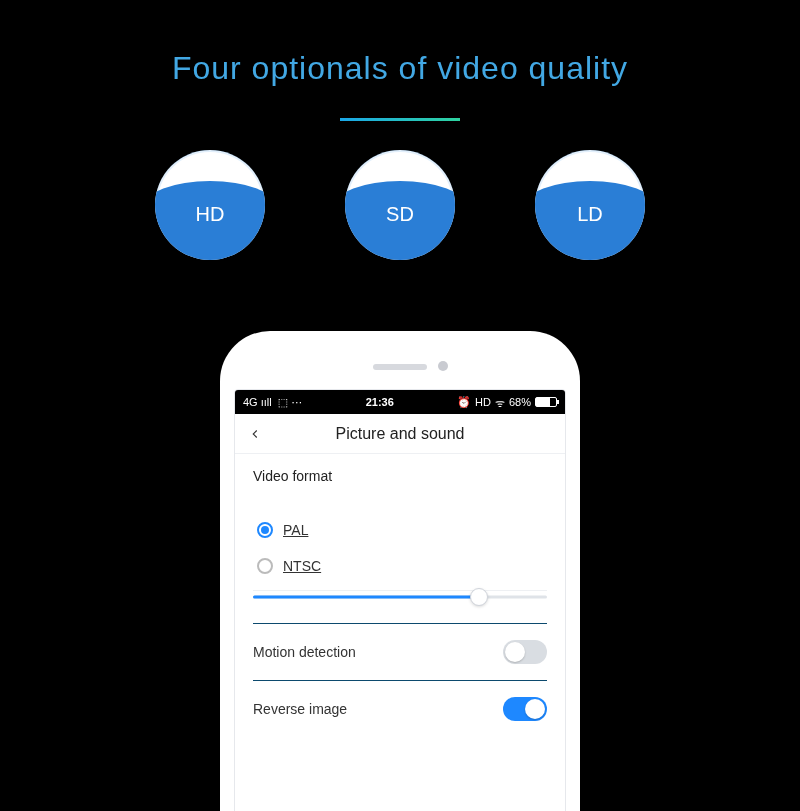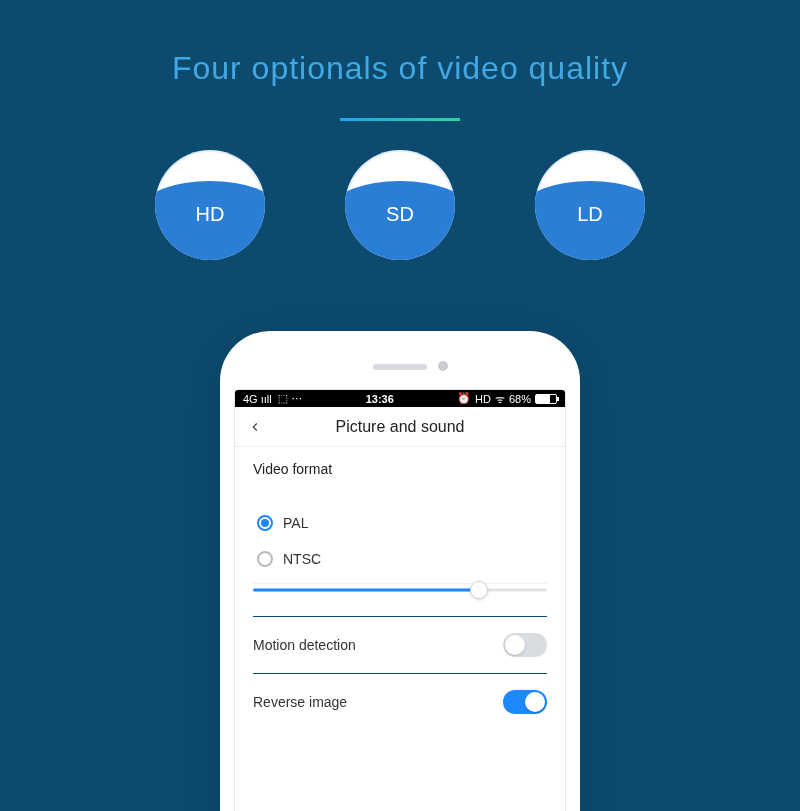--- a/index.html
+++ b/index.html
@@ -6,21 +6,21 @@
   html, body { width: 800px; height: 811px; }
   body {
     font-family: -apple-system, "Helvetica Neue", Arial, sans-serif;
     background: #fff;
     overflow: hidden;
   }
   .stage {
     position: relative;
     width: 800px;
     height: 811px;
-    background: #0c4a6e;
+    background: #000000;
   }
   .headline {
     position: absolute;
     top: 50px;
     left: 0; right: 0;
     text-align: center;
     font-size: 32px;
     font-weight: 300;
     color: #42a8e4;
     letter-spacing: 1px;
@@ -116,21 +116,21 @@
   .screen {
     background: #fff;
     border: 1px solid #e6e8ec;
     border-radius: 4px;
     height: calc(100% - 44px);
     overflow: hidden;
   }
   .statusbar {
     background: #000;
     color: #fff;
-    height: 17px;
+    height: 24px;
     font-size: 11px;
     display: flex;
     align-items: center;
     padding: 0 8px;
     gap: 6px;
   }
   .statusbar .center { flex: 1; text-align: center; font-weight: 600; }
   .statusbar .right { display: flex; align-items: center; gap: 4px; }
   .batt {
     width: 22px; height: 10px;
@@ -159,20 +159,21 @@
     font-size: 16px;
     font-weight: 500;
     color:#222;
     pointer-events:none;
   }
   .content { padding: 14px 18px 0; font-size: 14px; color:#333; }
   .section-label { font-size: 14px; color:#222; margin-bottom: 28px; }
   .radio-row {
     display:flex; align-items:center; gap:10px;
     padding: 10px 4px;
+    text-decoration: underline;
   }
   .radio {
     width:16px; height:16px; border-radius:50%;
     border: 2px solid #bbb;
     display:flex; align-items:center; justify-content:center;
   }
   .radio.checked { border-color:#1e88ff; }
   .radio.checked::after {
     content:""; width:8px; height:8px; border-radius:50%; background:#1e88ff;
   }
@@ -244,21 +245,21 @@
   <div class="phone">
     <div class="phone-top">
       <div class="speaker"></div>
       <div class="cam"></div>
     </div>
     <div class="screen">
 
       <div class="statusbar">
         <span>4G ııll</span>
         <span>⬚ ⋯</span>
-        <span class="center">13:36</span>
+        <span class="center">21:36</span>
         <span class="right">
           <span>⏰</span>
           <span>HD</span>
           <span>ᯤ</span>
           <span>68%</span>
           <span class="batt">
               <i></i>
             </span>
         </span>
       </div>

